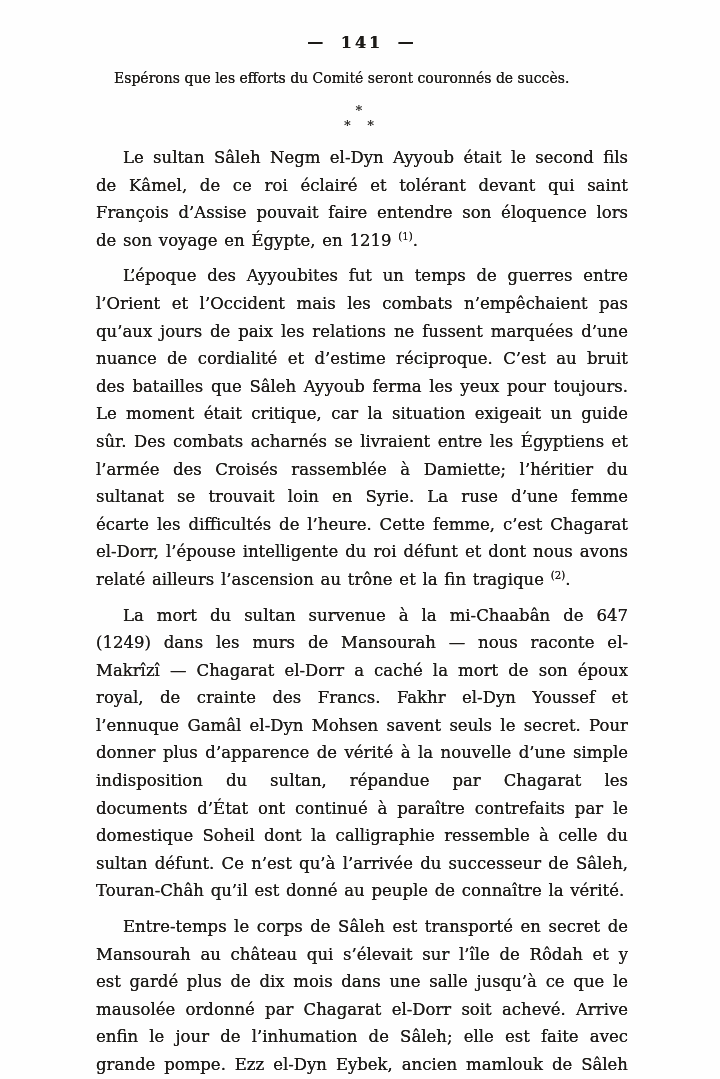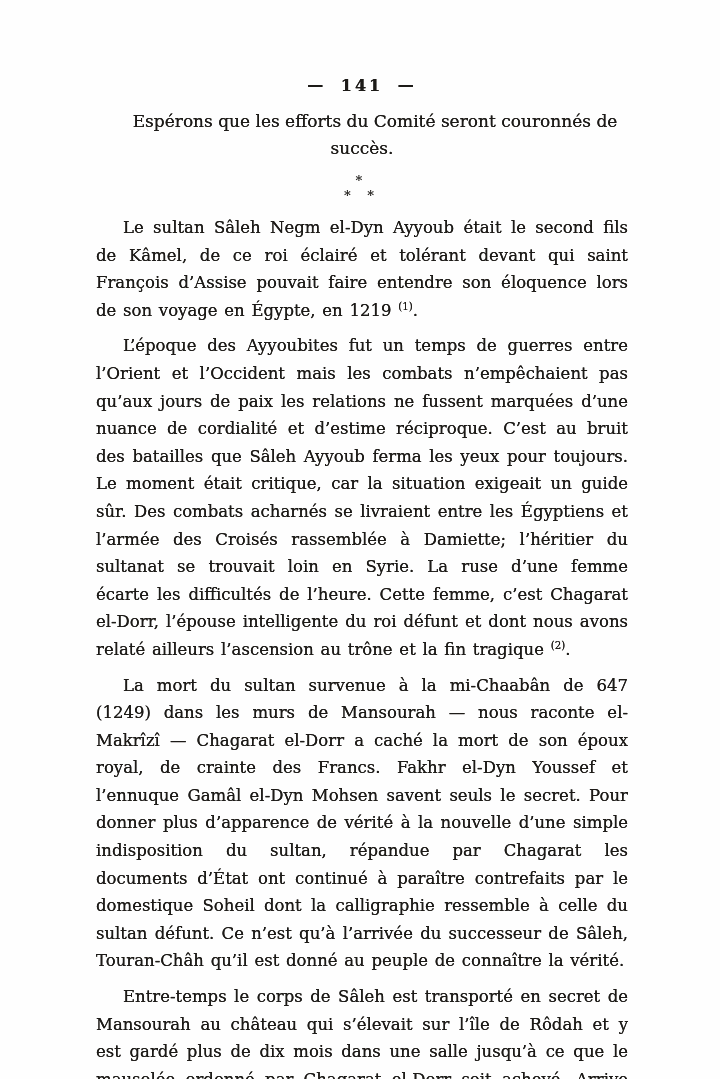--- a/index.html
+++ b/index.html
@@ -11,39 +11,38 @@
     height: 1079px;
     background: #fefefe;
     font-family: "DejaVu Serif", "Liberation Serif", serif;
     color: #1d1b18;
     overflow: hidden;
   }
   .sheet {
     box-sizing: border-box;
     width: 720px;
     height: 1079px;
-    padding: 76px 84px 0 88px;
+    padding: 33px 84px 0 88px;
     background: #fefefe;
   }
   .page-number {
     text-align: center;
     font-size: 16px;
     font-weight: bold;
     letter-spacing: 3px;
     word-spacing: 6px;
     margin: 0;
     text-shadow: 0 0 0.4px currentColor;
   }
   .intro {
     margin: 13px 0 0 0;
-    font-size: 17px;
+    font-size: 14px;
     line-height: 27px;
     text-indent: 26px;
     text-shadow: 0 0 0.4px currentColor;
-    text-align: center;
   }
   .separator {
     margin-top: 11px;
     text-align: center;
     font-size: 13px;
     font-weight: bold;
     line-height: 15px;
     letter-spacing: 6px;
   }
   .separator div { margin: 0; }

